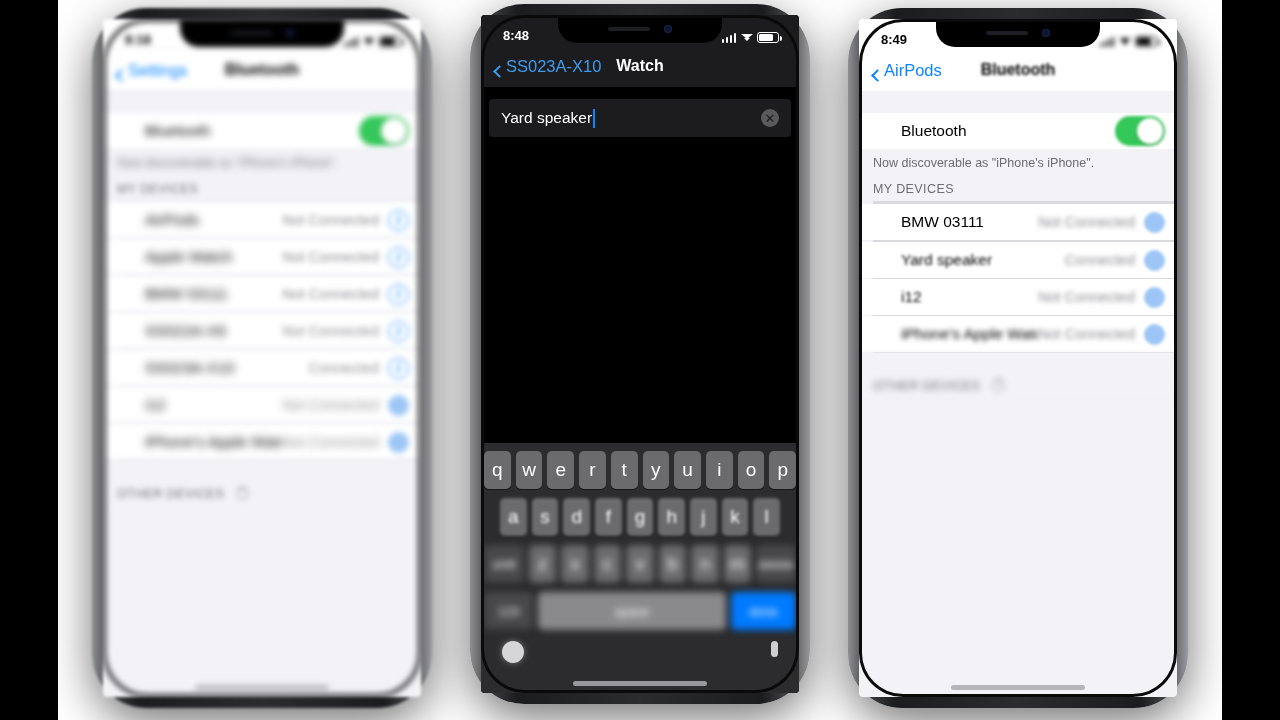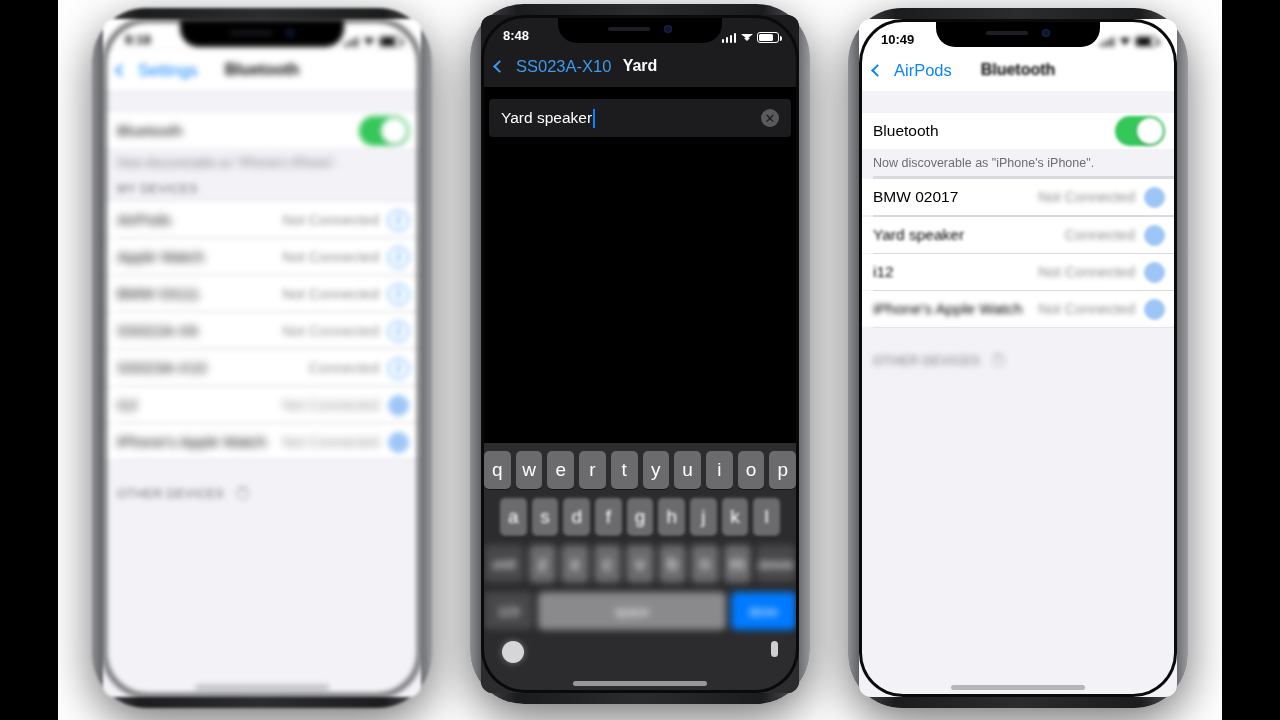--- a/index.html
+++ b/index.html
@@ -20,21 +20,21 @@
   .phone {
     position:absolute;
     width:340px; height:700px;
     border-radius:54px;
     background:linear-gradient(90deg,#8d8f92 0%,#3a3c3f 6%,#1b1c1e 14%,#2a2c2e 50%,#1b1c1e 86%,#45474a 94%,#9a9c9f 100%);
     padding:11px;
     box-shadow:0 14px 46px rgba(0,0,0,.55);
   }
   .phone .inner {
     position:relative; width:100%; height:100%;
-    border-radius:12px; overflow:hidden;
+    border-radius:4px; overflow:hidden;
     background:#fff;
   }
   .phone .bezel-hl{
     position:absolute; inset:0; border-radius:44px;
     box-shadow:inset 0 0 0 3px #0a0a0b;
     pointer-events:none; z-index:40;
   }
   .notch{
     position:absolute; top:0; left:50%; transform:translateX(-50%);
     width:164px; height:28px; background:#000;
@@ -62,37 +62,37 @@
   .batt{ width:22px;height:11px;border-radius:3px;border:1.4px solid currentColor;position:relative; }
   .batt::after{content:"";position:absolute;right:-3.5px;top:3px;width:2px;height:5px;
      border-radius:0 2px 2px 0;background:currentColor;}
   .batt i{ position:absolute;left:1.4px;top:1.4px;bottom:1.4px;width:70%;border-radius:1.5px;background:currentColor; }
 
   
   .navbar{
     position:relative; height:42px; display:flex; align-items:center;
     padding:0 14px; font-size:16.5px;
   }
-  .back{ display:flex;align-items:center;gap:10px;color:#0a84ff;white-space:nowrap; }
+  .back{ display:flex;align-items:flex-end;gap:0;color:#0a84ff;white-space:nowrap; }
   .chev{ width:9px;height:9px;border-left:2.3px solid currentColor;border-bottom:2.3px solid currentColor;
          transform:rotate(45deg); margin-right:2px; }
   .navtitle{ position:absolute;left:0;right:0;text-align:center;font-weight:bold;font-size:16px;pointer-events:none; }
 
   
   .light .inner{ background:#f2f2f7; }
   .light .statusbar{ color:#000; background:#fff; }
   .light .navbar{ background:#fff; }
   .light .navtitle{ color:#000; }
   .sep{ height:1px; background:#d9d9de; margin-left:14px; }
   .grp-gap{ height:22px; background:#f2f2f7; }
   .row{
     background:#fff; height:36px; display:flex; align-items:center;
     padding:0 12px 0 14px; font-size:15.5px; color:#000;
   }
-  .row .name{ flex:1; white-space:nowrap; overflow:hidden; }
+  .row .name{ flex:1; white-space:nowrap; overflow:hidden;margin-left:28px; }
   .row .status{ color:#8e8e93; font-size:14.5px; margin-right:9px; white-space:nowrap; }
   .info{
     width:21px;height:21px;border-radius:50%;border:1.4px solid #007aff;color:#007aff;
     display:flex;align-items:center;justify-content:center;
     font-family:"Liberation Serif", serif; font-style:italic; font-size:13px; font-weight:bold;
     flex:0 0 auto;
   }
   .info.solid{ background:#9dc6f7;border-color:#9dc6f7;color:#9dc6f7; }
   .hdr{
     font-size:12.5px;color:#6d6d72;letter-spacing:.4px;
@@ -310,21 +310,21 @@
               <i></i>
             </div>
         </div>
       </div>
 
       <div class="navbar">
         <div class="back">
           <span class="chev"></span>
           <span>SS023A-X10</span>
         </div>
-        <div class="navtitle">Yard</div>
+        <div class="navtitle">Watch</div>
       </div>
 
       <div class="field-wrap">
         <div class="field">
           <span class="val">Yard speaker</span>
           <span class="caret"></span>
           <span class="sp"></span>
           <span class="clear">✕</span>
         </div>
       </div>
@@ -381,21 +381,21 @@
   </div>
 
   <div class="phone light" id="phone-right">
     <div class="inner">
       <div class="notch">
         <div class="grille"></div>
         <div class="cam"></div>
       </div>
 
       <div class="statusbar">
-        <div>10:49</div>
+        <div>8:49</div>
         <div class="sb-right bl1">
           <div class="bars">
               <i style="background:currentColor"></i>
               <i style="background:currentColor"></i>
               <i style="background:currentColor"></i>
               <i style="background:currentColor"></i>
             </div>
           <div class="wifi">
             <span style="border-width:5px 6px 0 6px;top:1px;"></span>
             <span style="border-width:3px 3.5px 0 3.5px;top:5px;"></span>
@@ -417,26 +417,27 @@
       <div class="grp-gap"></div>
 
       <div class="row">
         <div class="name">Bluetooth</div>
         <div class="toggle bl-soft"></div>
       </div>
 
       <div class="subtext">
         <span>Now discoverable as "iPhone's iPhone".</span>
       </div>
-      <div class="sep"></div>
-
-      <div class="sep"></div>
-      <div class="sep"></div>
-      <div class="row">
-        <div class="name">BMW 02017</div>
+      <div class="hdr">MY DEVICES</div>
+      <div class="sep"></div>
+
+      <div class="sep"></div>
+      <div class="sep"></div>
+      <div class="row">
+        <div class="name">BMW 03111</div>
         <div class="status bl1">Not Connected</div>
         <div class="info solid bl-soft">i</div>
       </div>
       <div class="sep"></div>
       <div class="sep"></div>
       <div class="row">
         <div class="name bl-soft">Yard speaker</div>
         <div class="status bl1">Connected</div>
         <div class="info solid bl-soft">i</div>
       </div>

